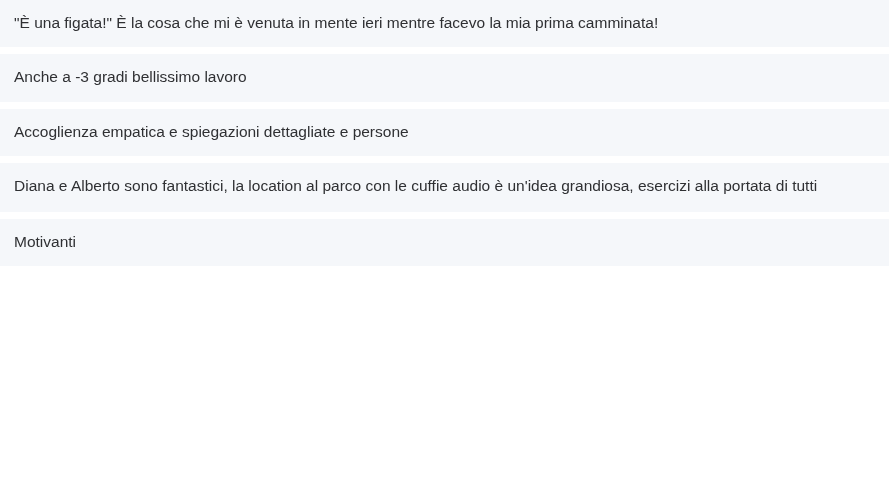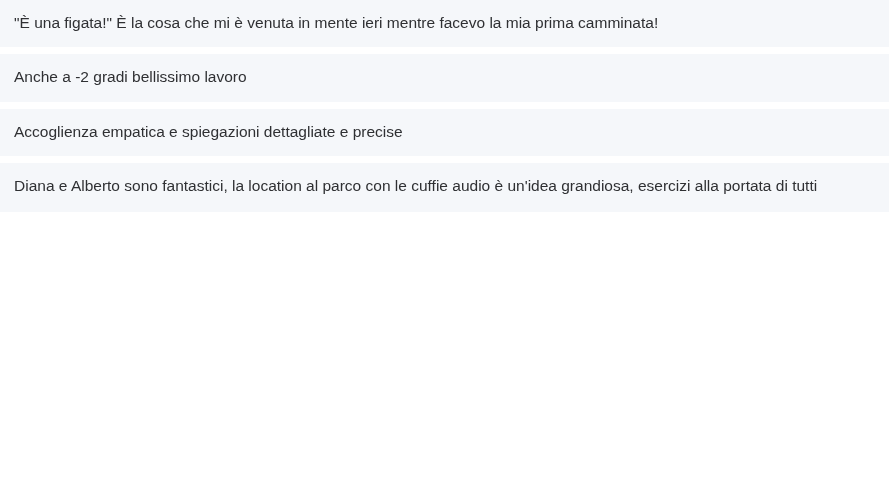--- a/index.html
+++ b/index.html
@@ -37,21 +37,24 @@
   }
 </style>
 </head>
 <body>
 
 <ul class="feedback-list">
   <li class="feedback-item">
     <span>"È una figata!" È la cosa che mi è venuta in mente ieri mentre facevo la mia prima camminata!</span>
   </li>
   <li class="feedback-item">
-    <span>Anche a -2 gradi bellissimo lavoro</span>
+    <span>Anche a -3 gradi bellissimo lavoro</span>
   </li>
   <li class="feedback-item">
-    <span>Accoglienza empatica e spiegazioni dettagliate e precise</span>
+    <span>Accoglienza empatica e spiegazioni dettagliate e persone</span>
   </li>
   <li class="feedback-item two-line">
     <span>Diana e Alberto sono fantastici, la location al parco con le cuffie audio è un'idea grandiosa, esercizi alla portata di tutti</span>
   </li>
+  <li class="feedback-item">
+    <span>Motivanti</span>
+  </li>
 </ul>
 
 </body></html>

